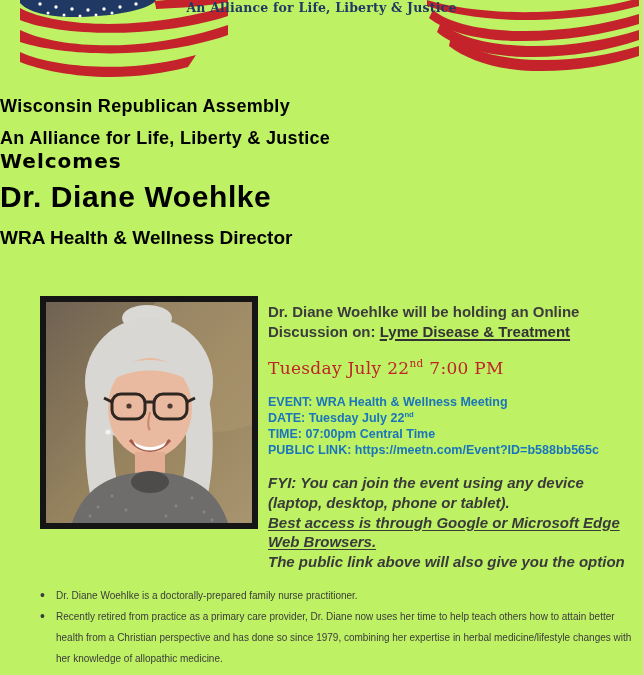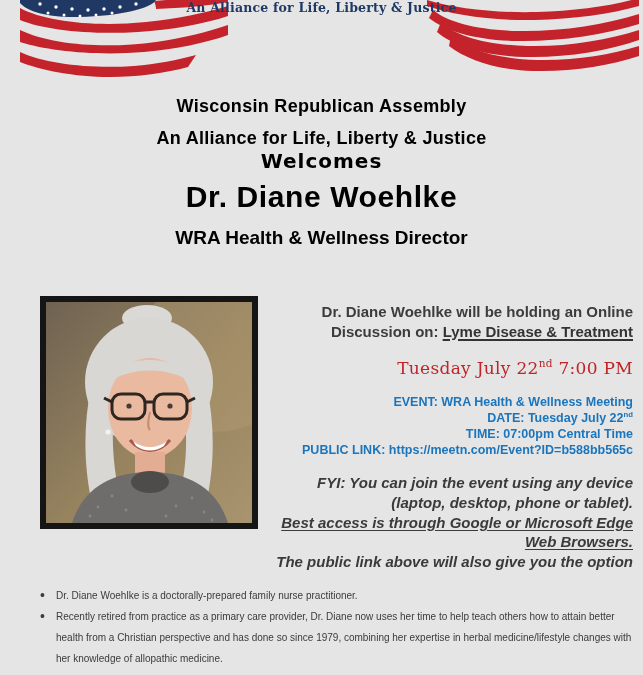--- a/index.html
+++ b/index.html
@@ -2,50 +2,50 @@
 <html><head>
 <meta charset="utf-8">
 <style>
   html,body{margin:0;padding:0;}
   body{
     width:643px;height:675px;overflow:hidden;position:relative;
     background:#ffffff;
     font-family:"Liberation Sans",sans-serif;
     -webkit-font-smoothing:antialiased;
   }
-  .page{width:643px;height:675px;position:relative;background:#e5e5e5;}
+  .page{width:643px;height:675px;position:relative;background:#bef264;}
 
   
   .header{position:relative;height:88px;}
   .flag{position:absolute;top:0;}
   .flag-left{left:6px;width:222px;height:80px;}
   .flag-right{right:4px;width:212px;height:72px;}
   .header-tagline{
     position:absolute;top:0;left:0;right:0;text-align:center;
     font-family:"DejaVu Serif",serif;font-weight:bold;font-size:12.5px;
     color:#1f3864;letter-spacing:.2px;
   }
 
   
-  .title-block{text-align:center;color:#000;}
+  .title-block{color:#000;}
   .org-name{font-size:18px;font-weight:bold;letter-spacing:.3px;margin-top:8px;}
   .org-tagline{font-size:18px;font-weight:bold;letter-spacing:.3px;margin-top:11px;}
   .welcomes{font-size:20px;font-weight:bold;letter-spacing:1px;
     font-family:"DejaVu Sans",sans-serif;}
   .speaker-name{font-size:30px;font-weight:bold;letter-spacing:.6px;margin-top:7px;}
   .speaker-role{font-size:19px;font-weight:bold;margin-top:13px;}
 
   
   .content-row{display:flex;margin-top:47px;padding:0 6px 0 40px;}
   .photo-frame{
     width:206px;height:221px;border:6px solid #151515;flex:0 0 auto;
     background:#8a7a60;overflow:hidden;
   }
   .photo-frame svg{display:block;}
-  .right-col{flex:1 1 auto;text-align:right;padding:6px 4px 0 10px;color:#3a3a3a;}
+  .right-col{flex:1 1 auto;text-align:left;padding:6px 4px 0 10px;color:#3a3a3a;}
 
   .intro{font-size:15px;font-weight:600;color:#3c3c3c;line-height:1.3;}
   .intro .topic{font-weight:bold;text-decoration:underline;
     text-decoration-thickness:2px;text-underline-offset:2px;color:#333;}
 
   .red-date{
     margin-top:17px;
     font-family:"DejaVu Serif",serif;font-weight:normal;font-size:17px;
     color:#be2428;letter-spacing:.3px;
   }

